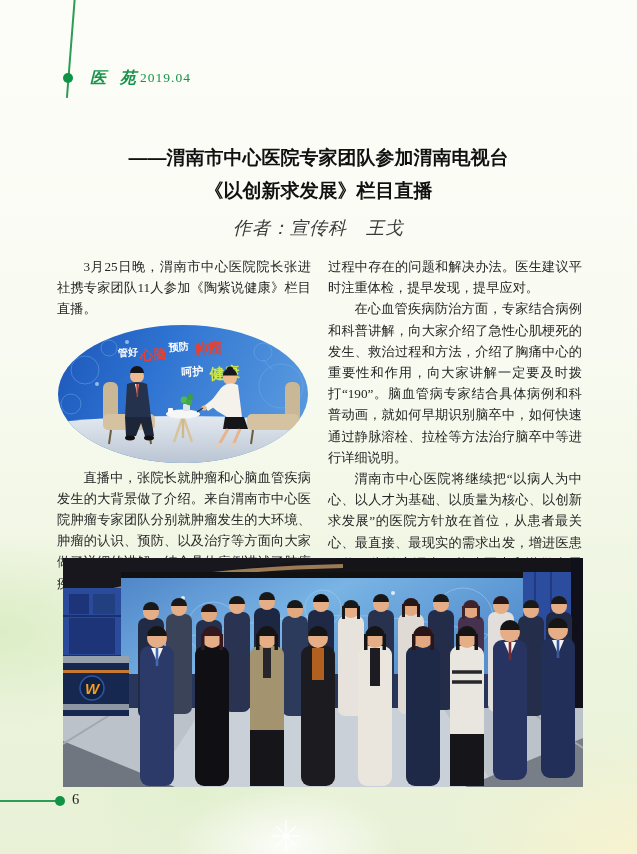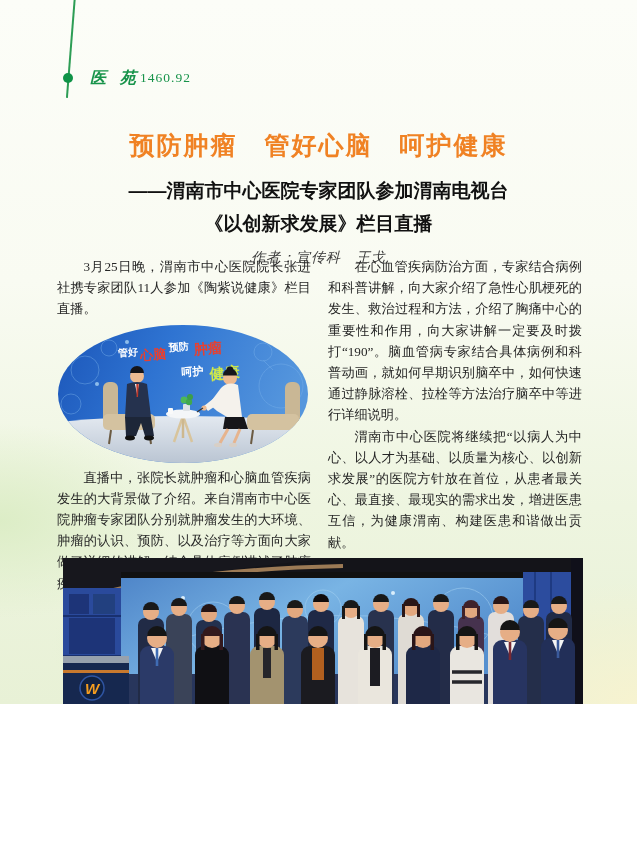--- a/index.html
+++ b/index.html
@@ -1,36 +1,36 @@
 <!DOCTYPE html>
 <html><head>
 <meta charset="utf-8">
 <style>
   html,body{margin:0;padding:0;}
   .page{
-    position:relative;width:637px;height:704px;overflow:hidden;
+    position:relative;width:637px;height:854px;overflow:hidden;
     font-family:"Liberation Serif",serif;color:#303030;
     background:
       radial-gradient(160px 80px at 45% 99%, rgba(255,255,255,.85), rgba(255,255,255,0) 70%),
       radial-gradient(280px 170px at 100% 100%, #f7f3d0, rgba(247,243,208,0) 72%),
       radial-gradient(230px 130px at 0% 74%, #dcedc6, rgba(220,237,198,0) 75%),
       radial-gradient(200px 110px at 30% 92%, #e2f0cf, rgba(226,240,207,0) 70%),
       linear-gradient(180deg,#fcfdf8 0%,#f9fbf2 40%,#eef5e0 72%,#e8f1d6 100%);
   }
   
   .hdr-line{position:absolute;left:70px;top:-6px;width:2px;height:104px;background:#2d9d55;transform:rotate(4.5deg);}
   .hdr-dot{position:absolute;left:63px;top:73px;width:10px;height:10px;border-radius:50%;background:#0f9347;}
   .hdr-journal{position:absolute;left:90px;top:68px;font-size:16px;font-weight:bold;font-style:italic;color:#17934a;letter-spacing:5px;}
   .hdr-issue{position:absolute;left:140px;top:70px;font-size:13.5px;color:#17934a;letter-spacing:1px;}
   
   .title-block{position:absolute;left:0;right:0;top:129px;text-align:center;}
   .main-title{font-family:"Liberation Sans",sans-serif;font-size:25px;font-weight:900;color:#f08224;letter-spacing:2px;margin:0;}
   .sub1{font-family:"Liberation Sans",sans-serif;font-size:19px;font-weight:700;color:#111;margin:16px 0 0;}
   .sub2{font-family:"Liberation Sans",sans-serif;font-size:19px;font-weight:800;color:#111;margin:7px 0 0;}
-  .byline{font-size:14px;color:#3a3a3a;margin:12px 0 0;font-style:italic;letter-spacing:1px;}
+  .byline{font-size:18px;color:#3a3a3a;margin:12px 0 0;font-style:italic;letter-spacing:1px;}
   
   .columns{position:absolute;left:57px;top:256px;width:526px;display:flex;gap:17px;}
   .col{width:254px;font-size:13.2px;line-height:21.2px;text-align:justify;color:#262626;}
   .col p{margin:0;font-family:Liberation Serif, serif;}
   .indent{text-indent:2em;}
   .oval-photo{display:block;width:252px;height:140px;margin:4px 0 3px 0;}
   
   .group-photo{position:absolute;left:63px;top:558px;width:520px;height:229px;display:block;}
   
   .ftr-line{position:absolute;left:0;top:800px;width:60px;height:2px;background:#2d9d55;}
@@ -39,24 +39,23 @@
   .sparkle{position:absolute;left:266px;top:818px;width:40px;height:36px;}
 </style>
 </head>
 <body>
 
 <div class="page">
 
   <div class="hdr-line"></div>
   <div class="hdr-dot"></div>
   <div class="hdr-journal">医 苑</div>
-  <div class="hdr-issue">1460.92</div>
+  <div class="hdr-issue">2019.04</div>
 
   <div class="title-block">
-    <h1 class="main-title">预防肿瘤　管好心脑　呵护健康</h1>
     <div class="sub1">——渭南市中心医院专家团队参加渭南电视台</div>
     <div class="sub2">《以创新求发展》栏目直播</div>
     <div class="byline">作者：宣传科　王戈</div>
   </div>
 
   <div class="columns">
     <div class="col">
       <p class="indent">3月25日晚，渭南市中心医院院长张进社携专家团队11人参加《陶紫说健康》栏目直播。</p>
 
       <svg class="oval-photo" viewBox="0 0 252 140">
@@ -149,20 +148,21 @@
             <ellipse cx="161" cy="121" rx="4" ry="2" fill="#d8cfc6"></ellipse>
               <ellipse cx="176" cy="121" rx="4" ry="2" fill="#d8cfc6"></ellipse>
           </g>
         </g>
       </svg>
 
       <p class="indent">直播中，张院长就肿瘤和心脑血管疾病发生的大背景做了介绍。来自渭南市中心医院肿瘤专家团队分别就肿瘤发生的大环境、肿瘤的认识、预防、以及治疗等方面向大家做了详细的讲解，结合具体病例讲述了肿瘤疾病在治疗</p>
     </div>
 
     <div class="col">
+      <p>过程中存在的问题和解决办法。医生建议平时注重体检，提早发现，提早应对。</p>
       <p class="indent">在心血管疾病防治方面，专家结合病例和科普讲解，向大家介绍了急性心肌梗死的发生、救治过程和方法，介绍了胸痛中心的重要性和作用，向大家讲解一定要及时拨打“190”。脑血管病专家结合具体病例和科普动画，就如何早期识别脑卒中，如何快速通过静脉溶栓、拉栓等方法治疗脑卒中等进行详细说明。</p>
       <p class="indent">渭南市中心医院将继续把“以病人为中心、以人才为基础、以质量为核心、以创新求发展”的医院方针放在首位，从患者最关心、最直接、最现实的需求出发，增进医患互信，为健康渭南、构建医患和谐做出贡献。</p>
     </div>
   </div>
 
   <svg class="group-photo" viewBox="0 0 520 229">
     <defs>
       <linearGradient id="scr" x1="0" y1="0" x2="1" y2="0.4">
         <stop offset="0" stop-color="#4f86c9"></stop>
           <stop offset="0.5" stop-color="#79b4e4"></stop>

